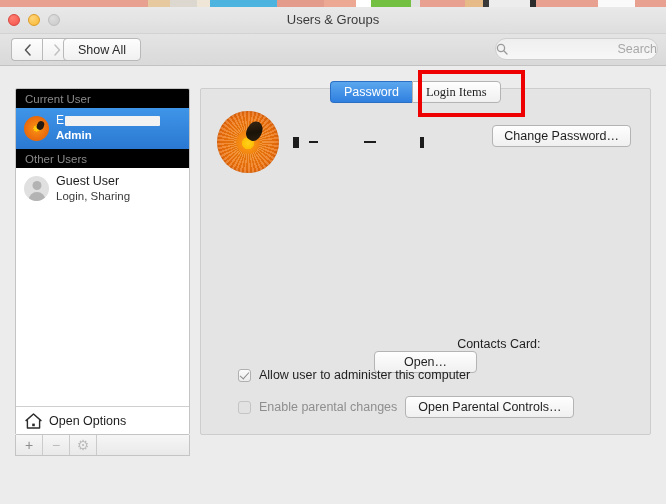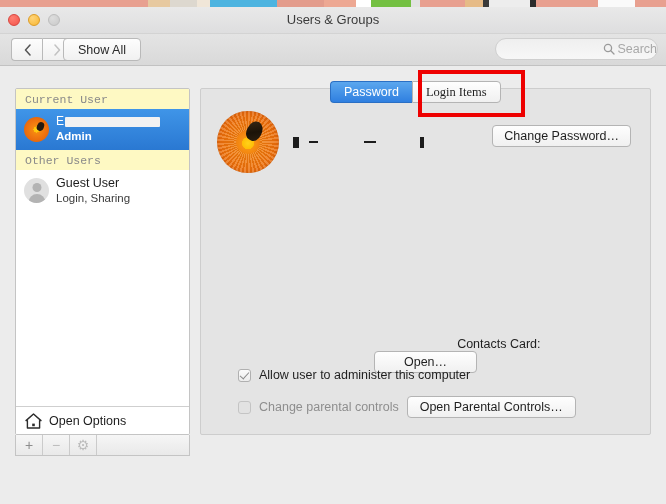--- a/index.html
+++ b/index.html
@@ -94,21 +94,21 @@
     display: flex; align-items: center;
   }
 
   #search-field {
     position: absolute;
     right: 8px; top: 4px;
     width: 163px; height: 22px;
     background: linear-gradient(to bottom, #efefef, #f7f7f7);
     border: 1px solid #cfcfcf;
     border-radius: 11px;
-    display: flex; align-items: center; justify-content: flex-end;
+    display: flex; align-items: center; justify-content: space-between;
     gap: 2px;
   }
   #search-field svg { display: block; }
   #search-placeholder { font-size: 12.5px; color: #a8a8a8; }
 
   
   #content {
     position: absolute;
     top: 67px; left: 0;
     width: 666px; height: 381px;
@@ -122,22 +122,21 @@
     width: 175px; height: 347px;
     background: #ffffff;
     border: 1px solid #c4c4c4;
     border-radius: 2px;
     overflow: hidden;
   }
   .group-header {
     font-size: 11.5px;
     color: #8a8a8a;
     padding: 4px 10px 3px 9px;
-    background: #fef9c3;
-    font-family: Liberation Mono, monospace;
+    background: #000000;
   }
   .user-row {
     display: flex;
     align-items: center;
     gap: 7px;
     padding: 5px 8px;
     height: 41px;
   }
   .user-row.selected {
     background: linear-gradient(to bottom, #3f95e8 0%, #2a78d2 100%);
@@ -583,21 +582,21 @@
         <div id="open-contacts">Open…</div>
       </div>
 
       <div class="cb-row" id="admin-row">
         <span class="checkbox checked"></span>
         <span class="cb-label">Allow user to administer this computer</span>
       </div>
 
       <div class="cb-row" id="parental-row">
         <span class="checkbox dim"></span>
-        <span class="cb-label dim">Change parental controls</span>
+        <span class="cb-label dim">Enable parental changes</span>
         <span id="open-parental">Open Parental Controls…</span>
       </div>
     </div>
 
     <div id="tabs">
       <div class="tab selected">Password</div>
       <div class="tab unselected">Login Items</div>
     </div>
   </div>
 

